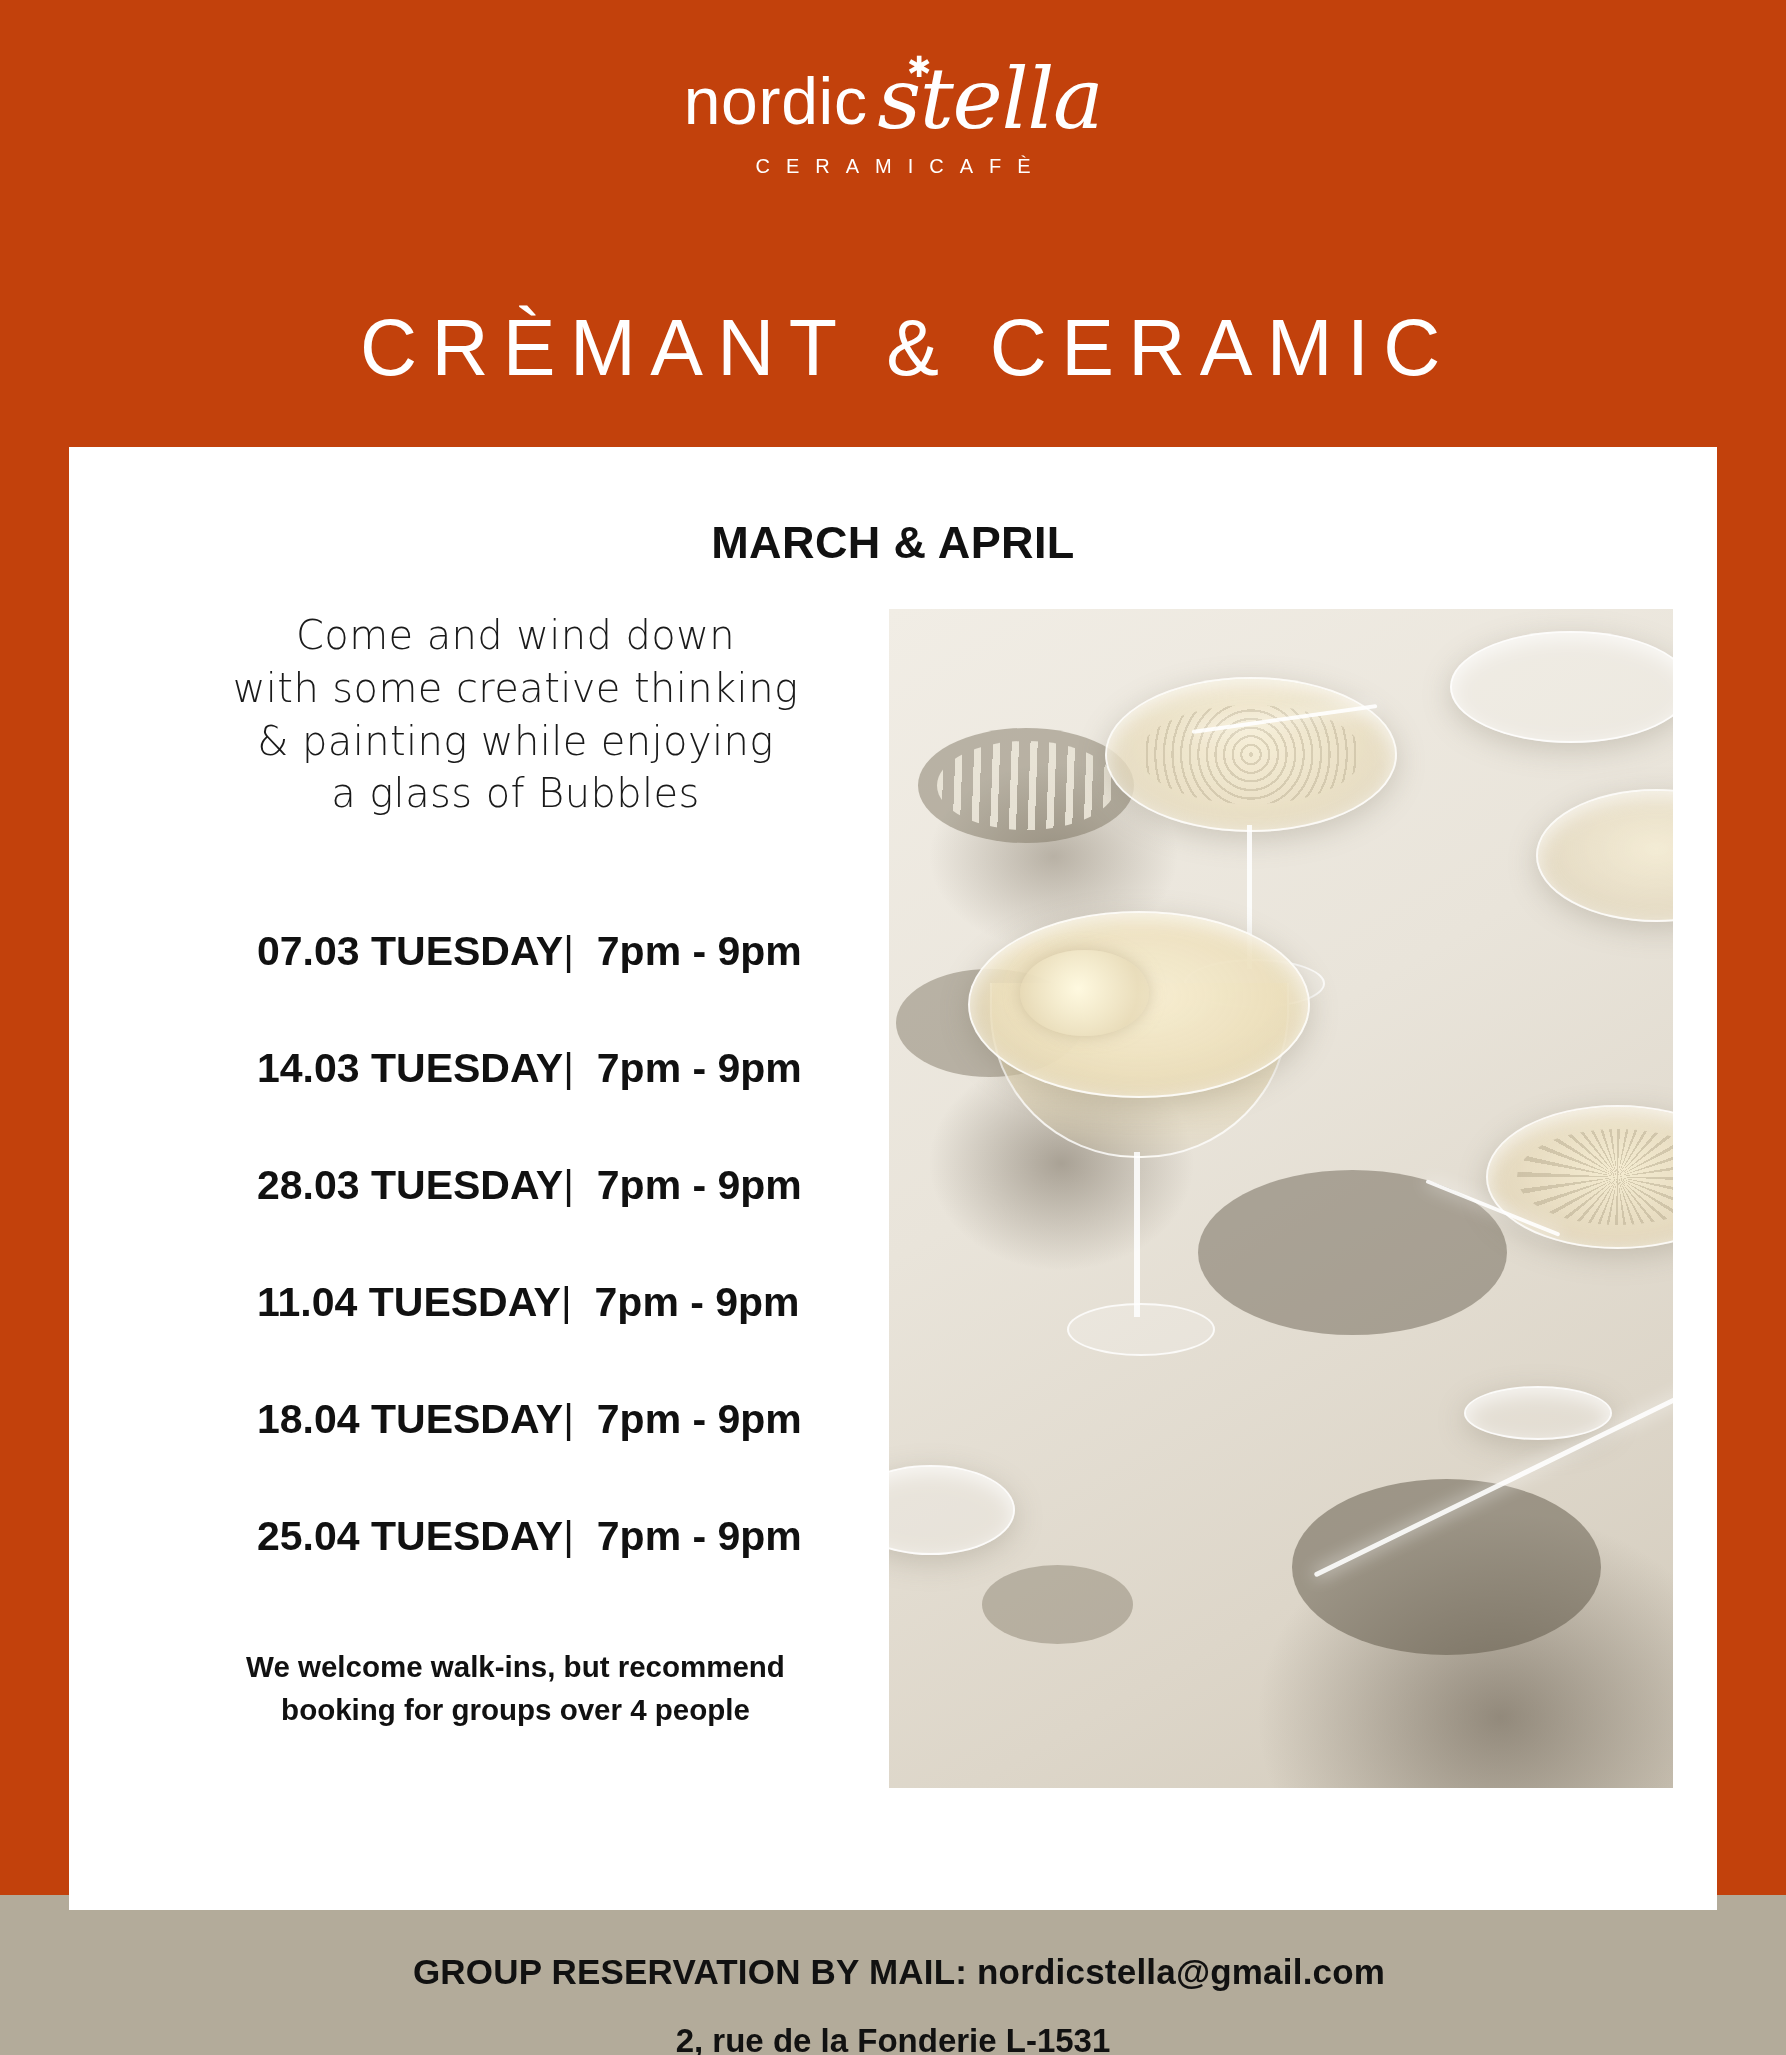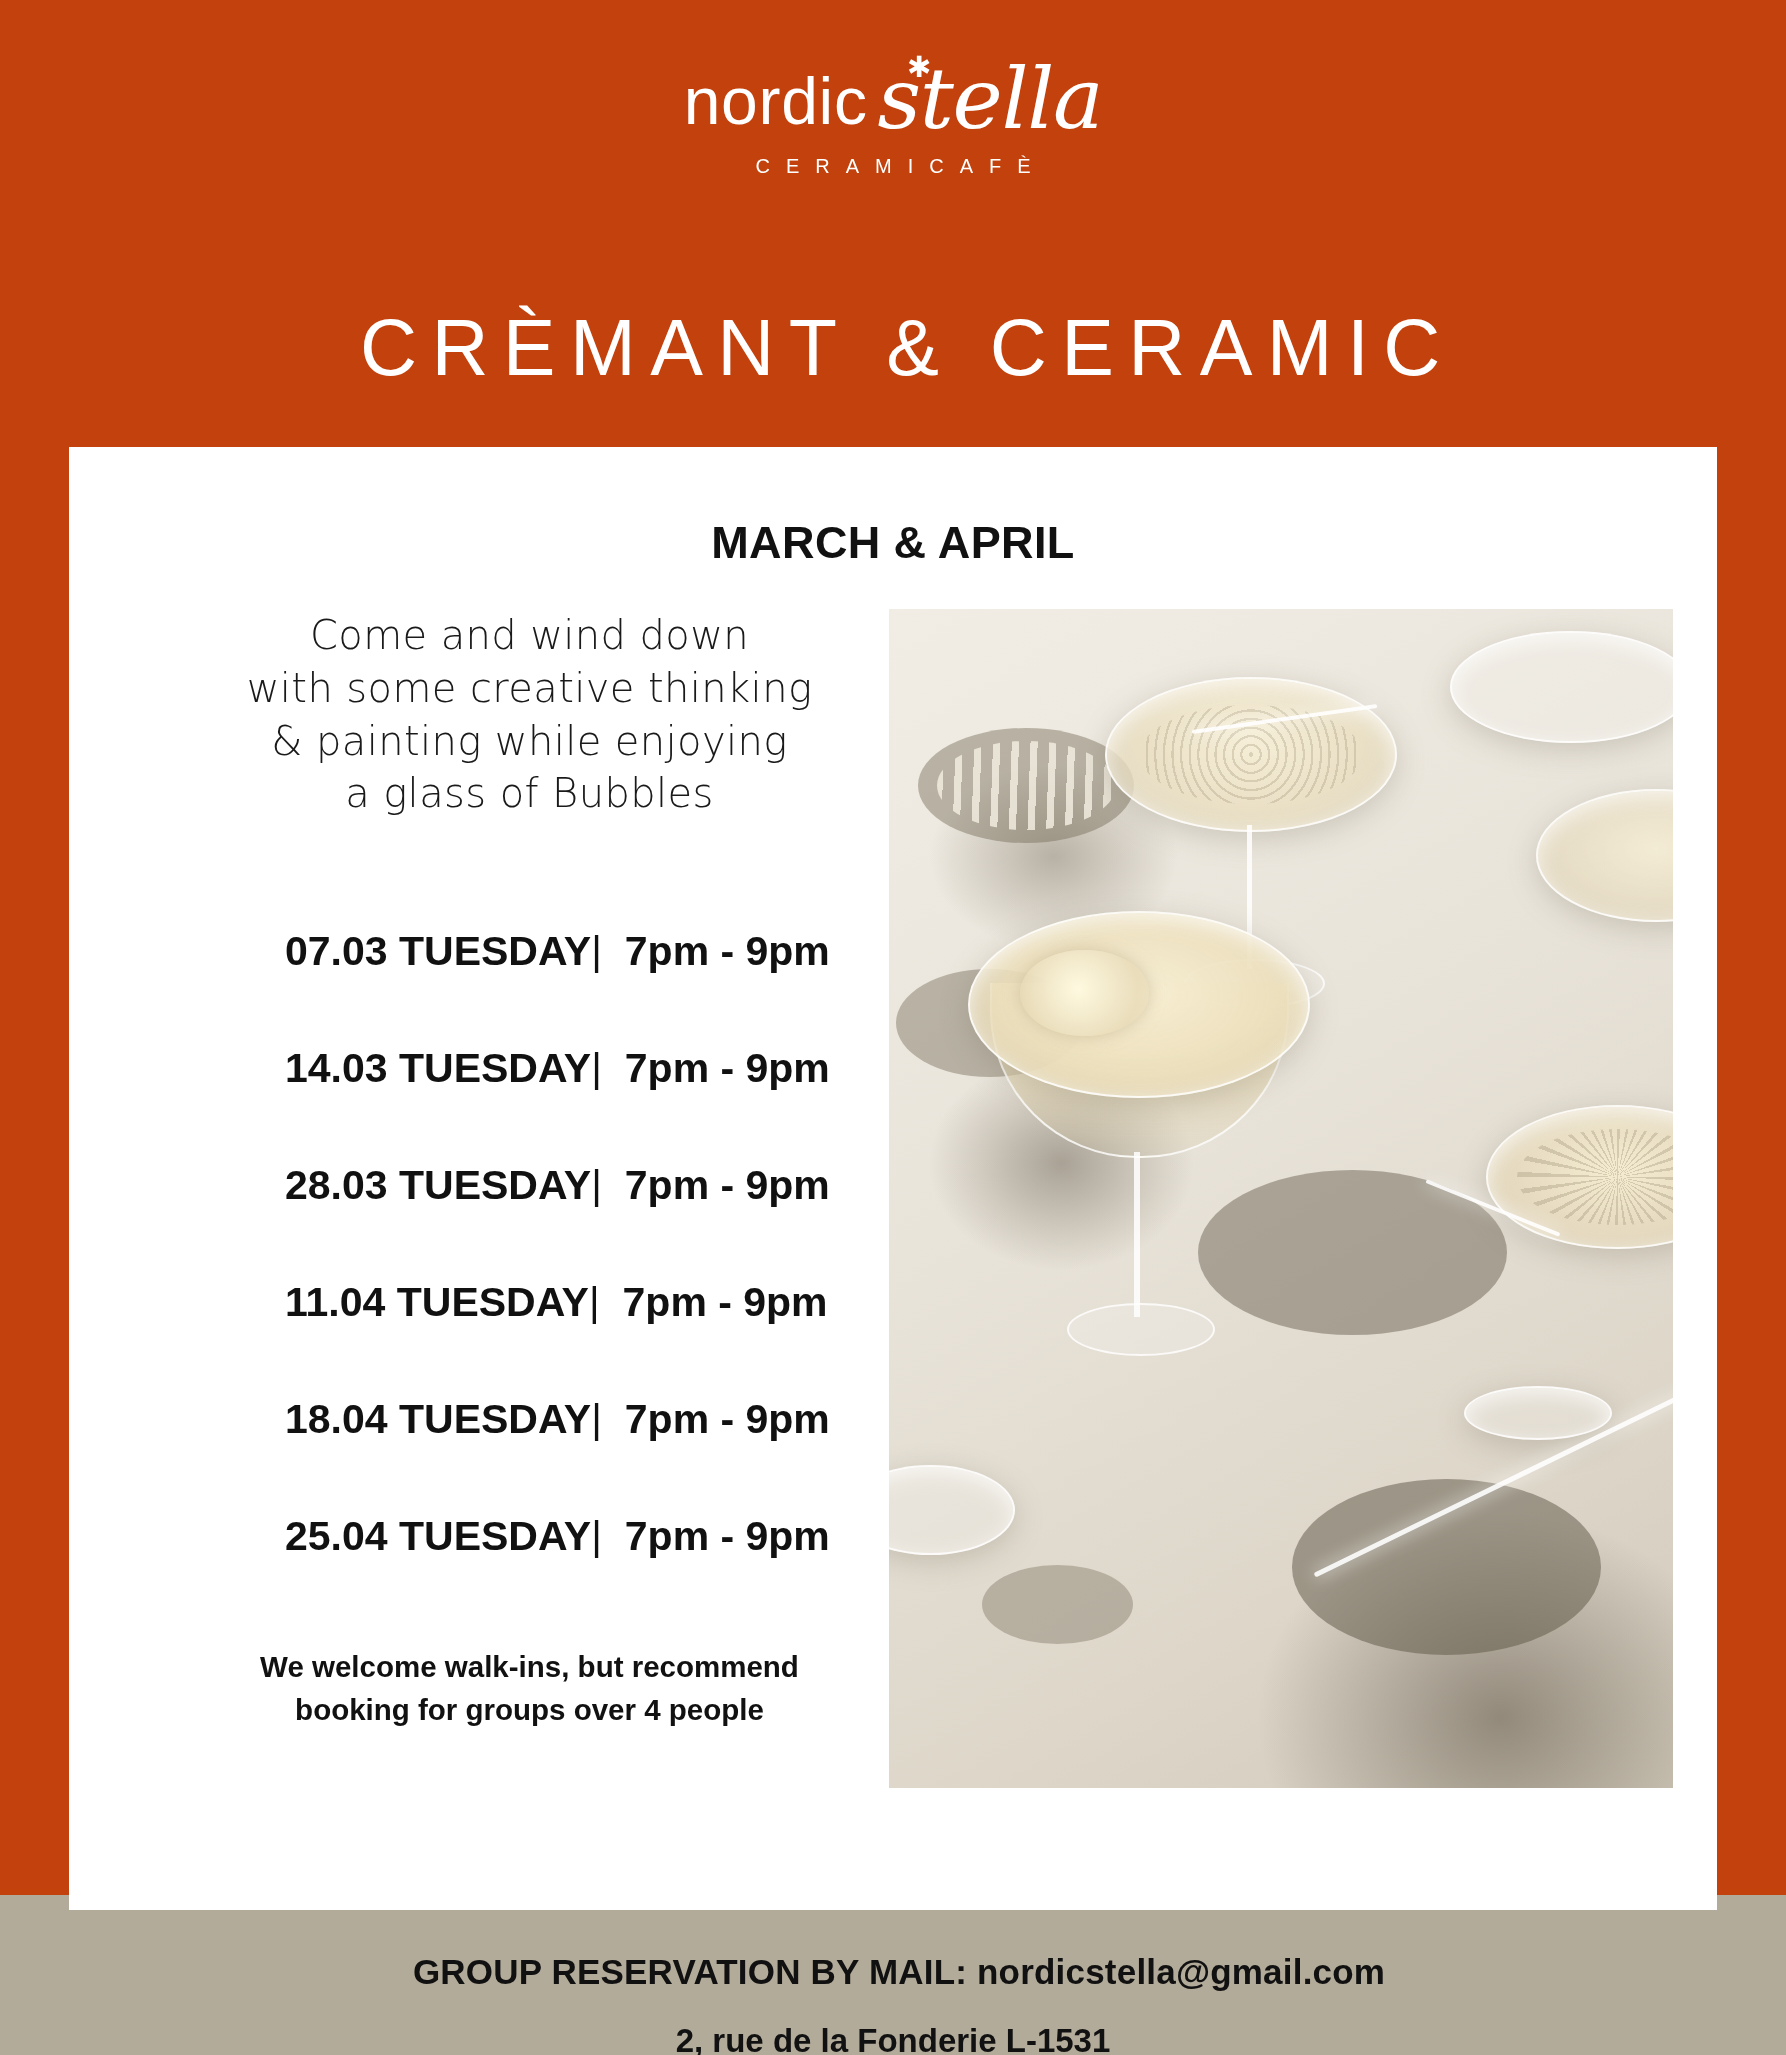--- a/index.html
+++ b/index.html
@@ -113,21 +113,21 @@
     position: relative;
     margin-top: 40px;
     display: flex;
     align-items: flex-start;
   }
 
   .left-col {
     width: 813px;
     flex: 0 0 813px;
     box-sizing: border-box;
-    padding-left: 108px;
+    padding-left: 80px;
   }
 
   .intro {
     text-align: center;
     font-family: "DejaVu Sans", sans-serif;
     font-weight: 300;
     font-size: 40px;
     line-height: 1.32;
     color: #1a1a1a;
     letter-spacing: 0.4px;

